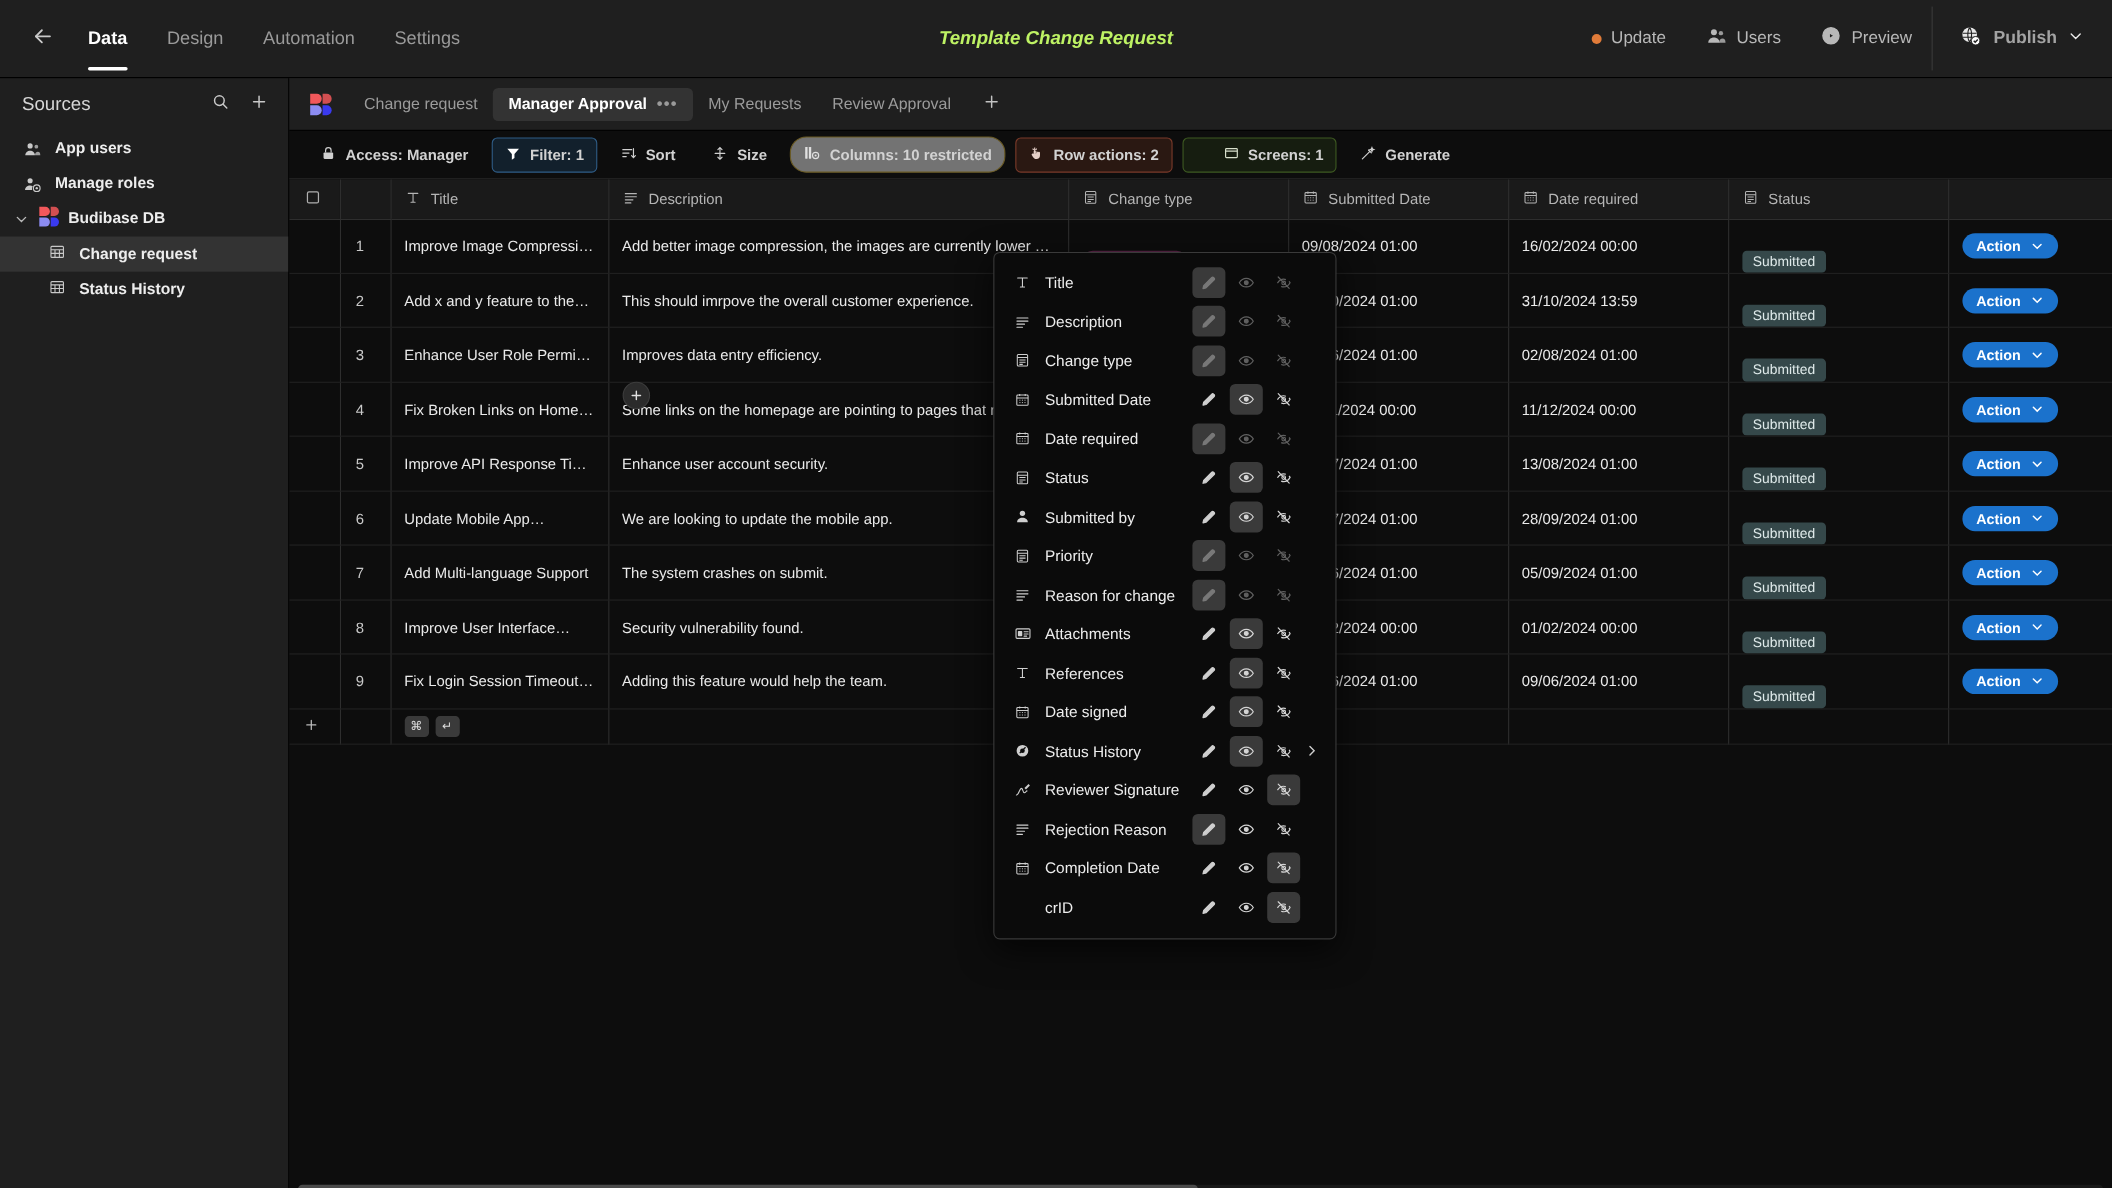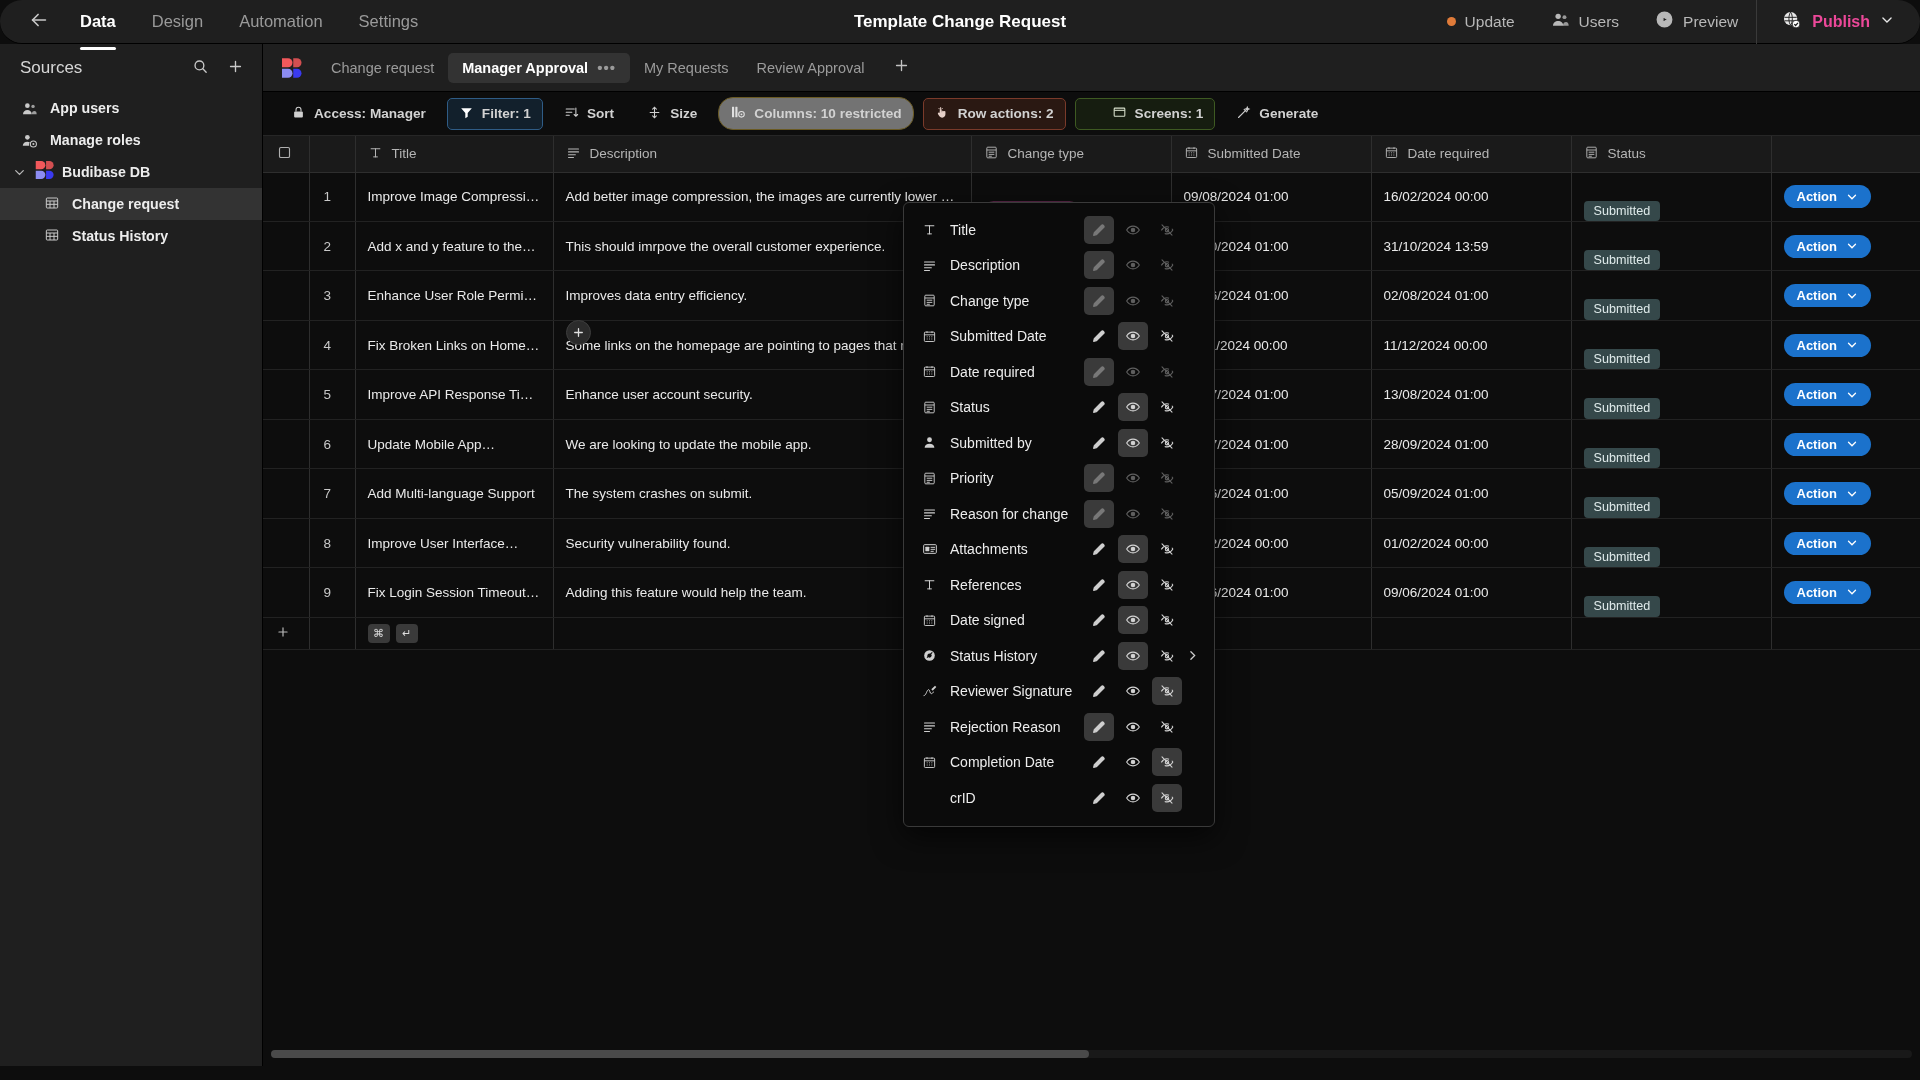--- a/index.html
+++ b/index.html
@@ -5,58 +5,57 @@
   * { box-sizing: border-box; margin: 0; padding: 0; }
   html, body {
     width: 1920px; height: 1080px;
     background: #0d0d0d;
     font-family: "Liberation Sans", sans-serif;
     color: #e8e8e8;
     overflow: hidden;
   }
   
   #topbar {
-    height: 44px; background: #1f1f1f;
+    height: 71px; background: #1f1f1f;
     display: flex; align-items: center;
     position: relative;
     border-bottom: 1px solid #000;
-    border-radius: 25px;
   }
   #back-btn {
     width: 46px; height: 58px; display: flex; align-items: center; justify-content: center;
     margin-left: 16px; cursor: pointer;
   }
   #back-btn svg { stroke: #c9c9c9; }
   .topnav { display: flex; align-items: center; gap: 0px; }
   .topnav-item {
     font-size: 16.5px; color: #9a9a9a; padding: 19px 18px 19px 18px;
     cursor: pointer; position: relative; white-space: nowrap;
   }
   .topnav-item.active { color: #fff; font-weight: bold; }
   .topnav-item.active::after {
     content: ""; position: absolute; left: 18px; right: 18px; bottom: 0;
     height: 3px; background: #fff; border-radius: 2px;
   }
   #app-title {
     position: absolute; left: 0; right: 0; text-align: center;
-    font-size: 17px; font-weight: bold; color: #ffffff; pointer-events: none;
+    font-size: 17px; font-weight: bold; color: #bef264; pointer-events: none; font-style: italic;
   }
   #topright {
     margin-left: auto; display: flex; align-items: flex-start; height: 58px;
   }
   .tr-item {
     display: flex; align-items: center; gap: 9px;
     font-size: 15.5px; color: #b8b8b8; padding: 0 18px; cursor: pointer; height: 100%;
   }
   .dot-orange { width: 9px; height: 9px; border-radius: 50%; background: #e07b39; }
   #publish-wrap {
     display: flex; align-items: center; gap: 10px; height: 100%;
     padding: 0 26px 0 24px; border-left: 1px solid #3a3a3a; cursor: pointer;
   }
-  #publish-wrap .lbl { font-size: 16px; font-weight: bold; color: #ec4899; }
+  #publish-wrap .lbl { font-size: 16px; font-weight: bold; color: #a3a3a3; }
 
   
   #body { display: flex; height: 1022px; }
 
   
   #sidebar {
     width: 263px; background: #1f1f1f; flex: 0 0 263px;
     border-right: 1px solid #000;
   }
   #sources-head {

